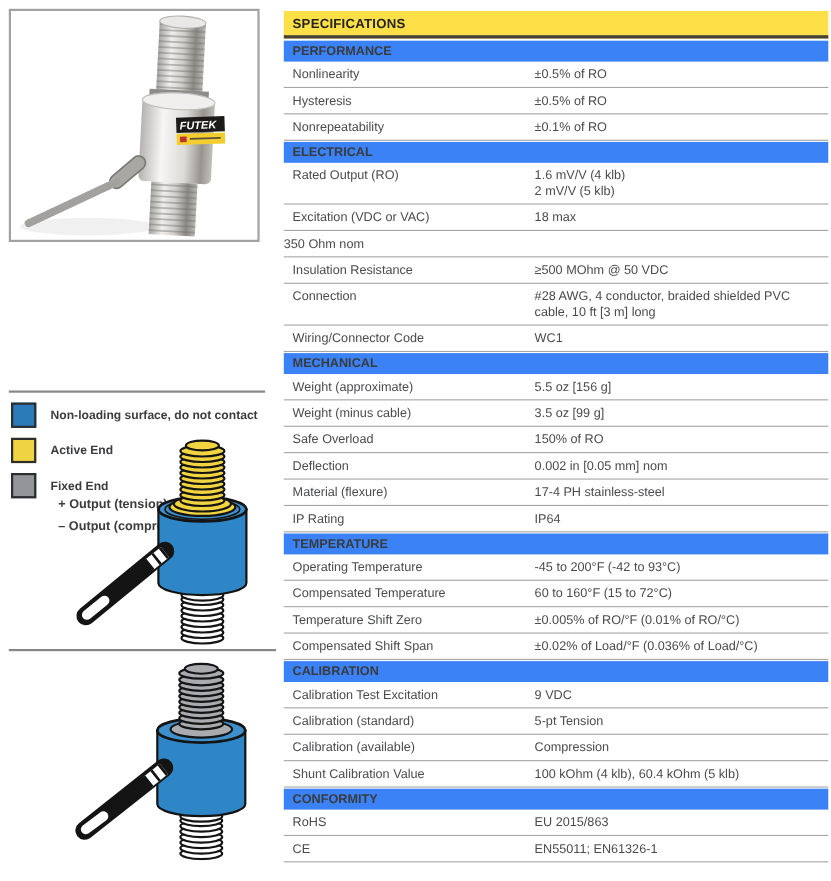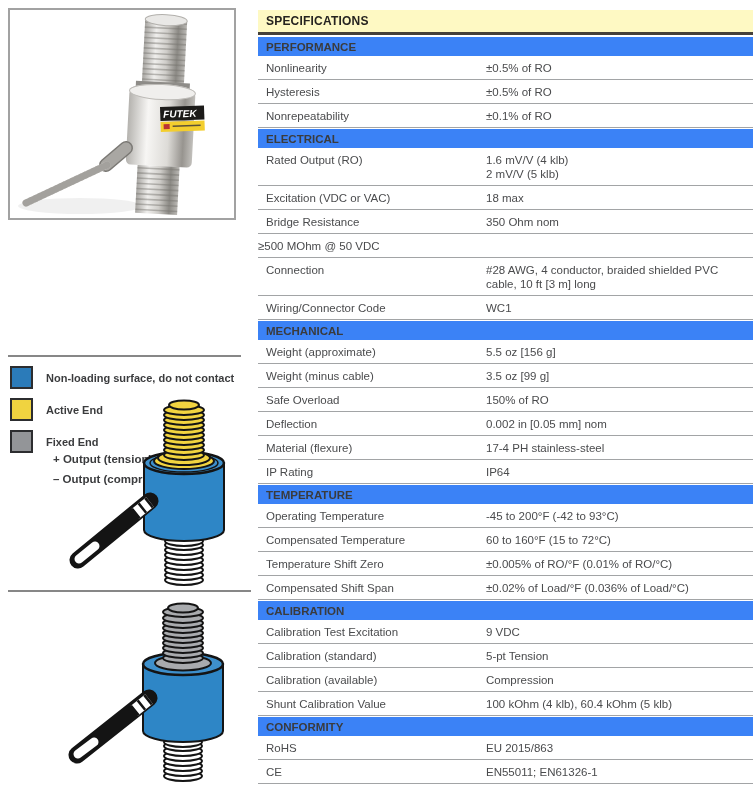--- a/index.html
+++ b/index.html
@@ -44,21 +44,21 @@
 
   .diagram1 { position:absolute; left:60px; top:395px; }
   .diagram2 { position:absolute; left:52px; top:600px; }
 
   
   .spec {
     position:absolute; left:258px; top:10px; width:495px;
     font-size:11.5px; color:#4a4b4d;
   }
   .spec-title {
-    background:#fef9c3; color:#262420; font-weight:bold; font-size:12px;
+    background:#fde047; color:#262420; font-weight:bold; font-size:12px;
     letter-spacing:.2px; padding:4px 8px; border-bottom:3px solid #45413a;
     margin-bottom:2px;
   }
   .sec-header {
     background:#3b82f6; color:#3a3b3d; font-weight:bold; font-size:11.5px;
     padding:3.5px 8px; margin-top:1px;
   }
   .row {
     display:flex; padding:4.5px 0; border-bottom:1px solid #a2a4a6;
     line-height:14px;
@@ -250,24 +250,24 @@
         <div class="row">
           <div class="lbl">Rated Output (RO)</div>
           <div class="val">1.6 mV/V (4 klb)
 2 mV/V (5 klb)</div>
         </div>
         <div class="row">
           <div class="lbl">Excitation (VDC or VAC)</div>
           <div class="val">18 max</div>
         </div>
         <div class="row">
-          <div class="lbl">Bridge Resistance</div>
           <div class="val">350 Ohm nom</div>
         </div>
         <div class="row">
+          <div class="lbl">Insulation Resistance</div>
           <div class="val">≥500 MOhm @ 50 VDC</div>
         </div>
         <div class="row">
           <div class="lbl">Connection</div>
           <div class="val">#28 AWG, 4 conductor, braided shielded PVC cable, 10 ft [3 m] long</div>
         </div>
         <div class="row">
           <div class="lbl">Wiring/Connector Code</div>
           <div class="val">WC1</div>
         </div>

